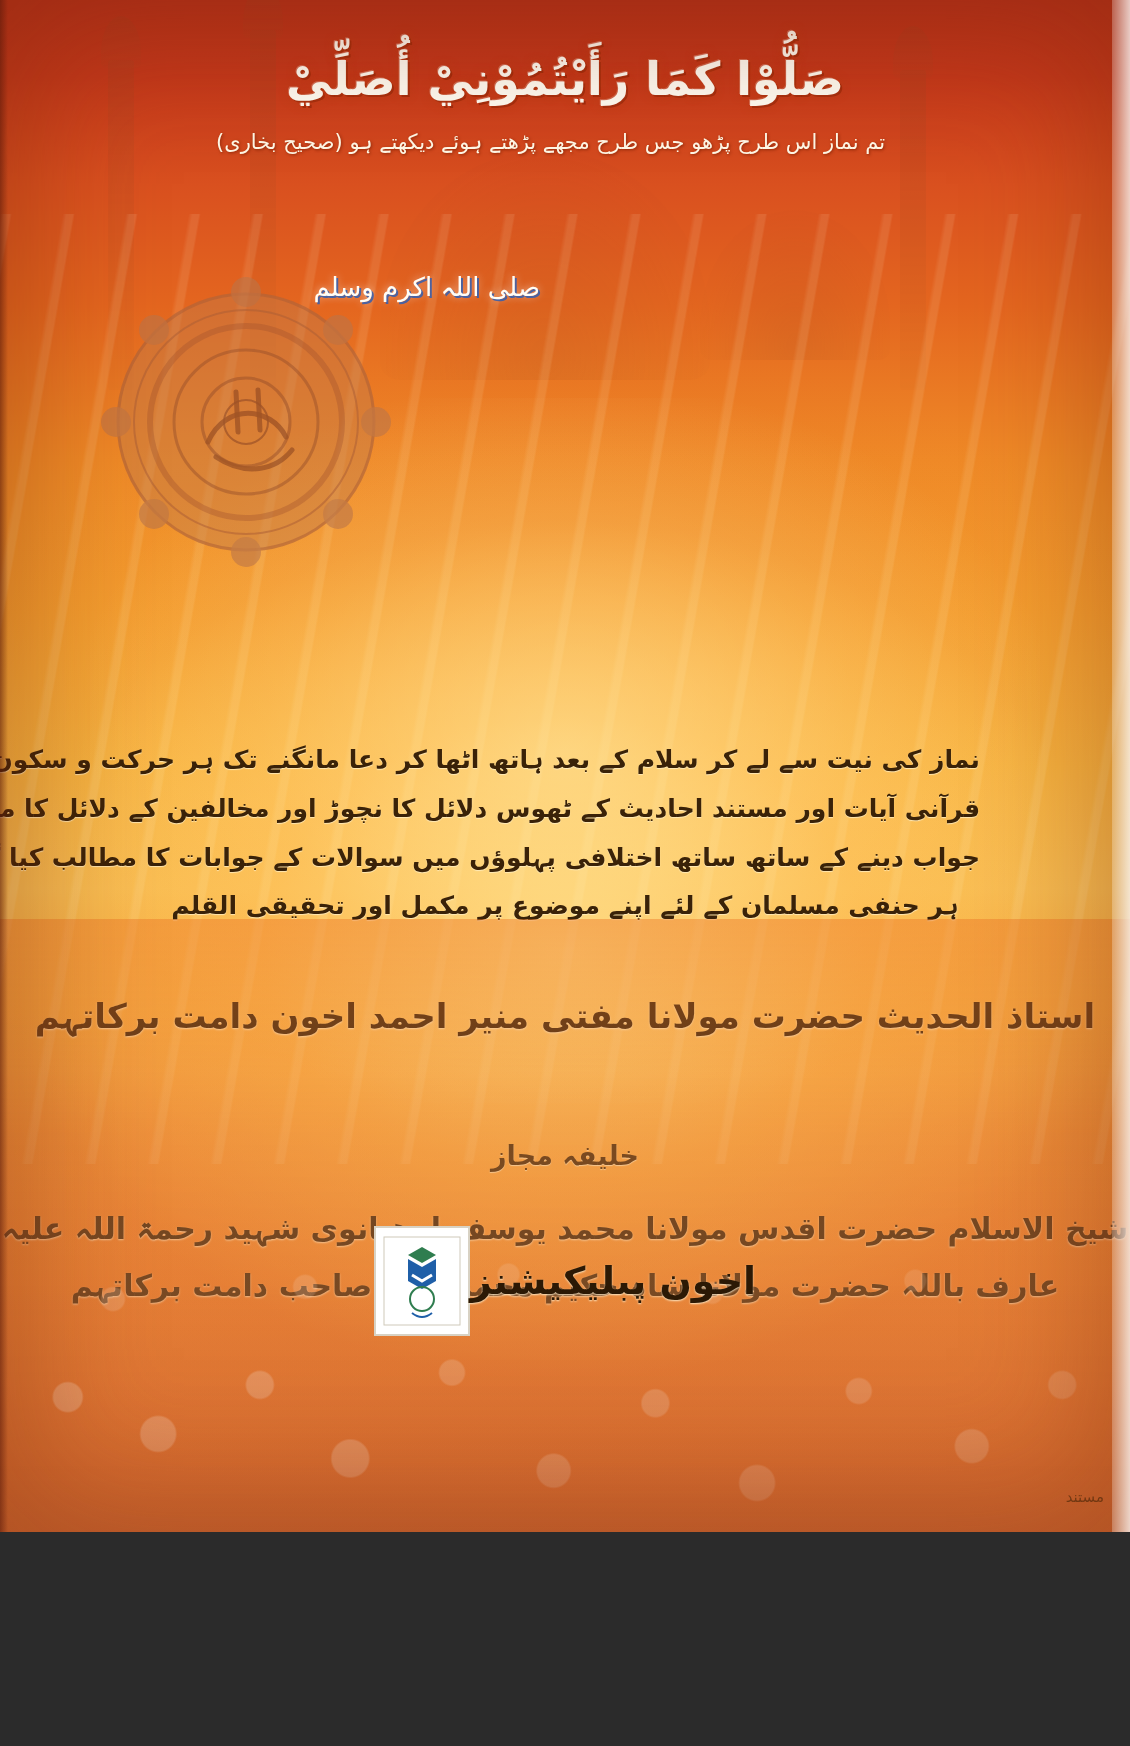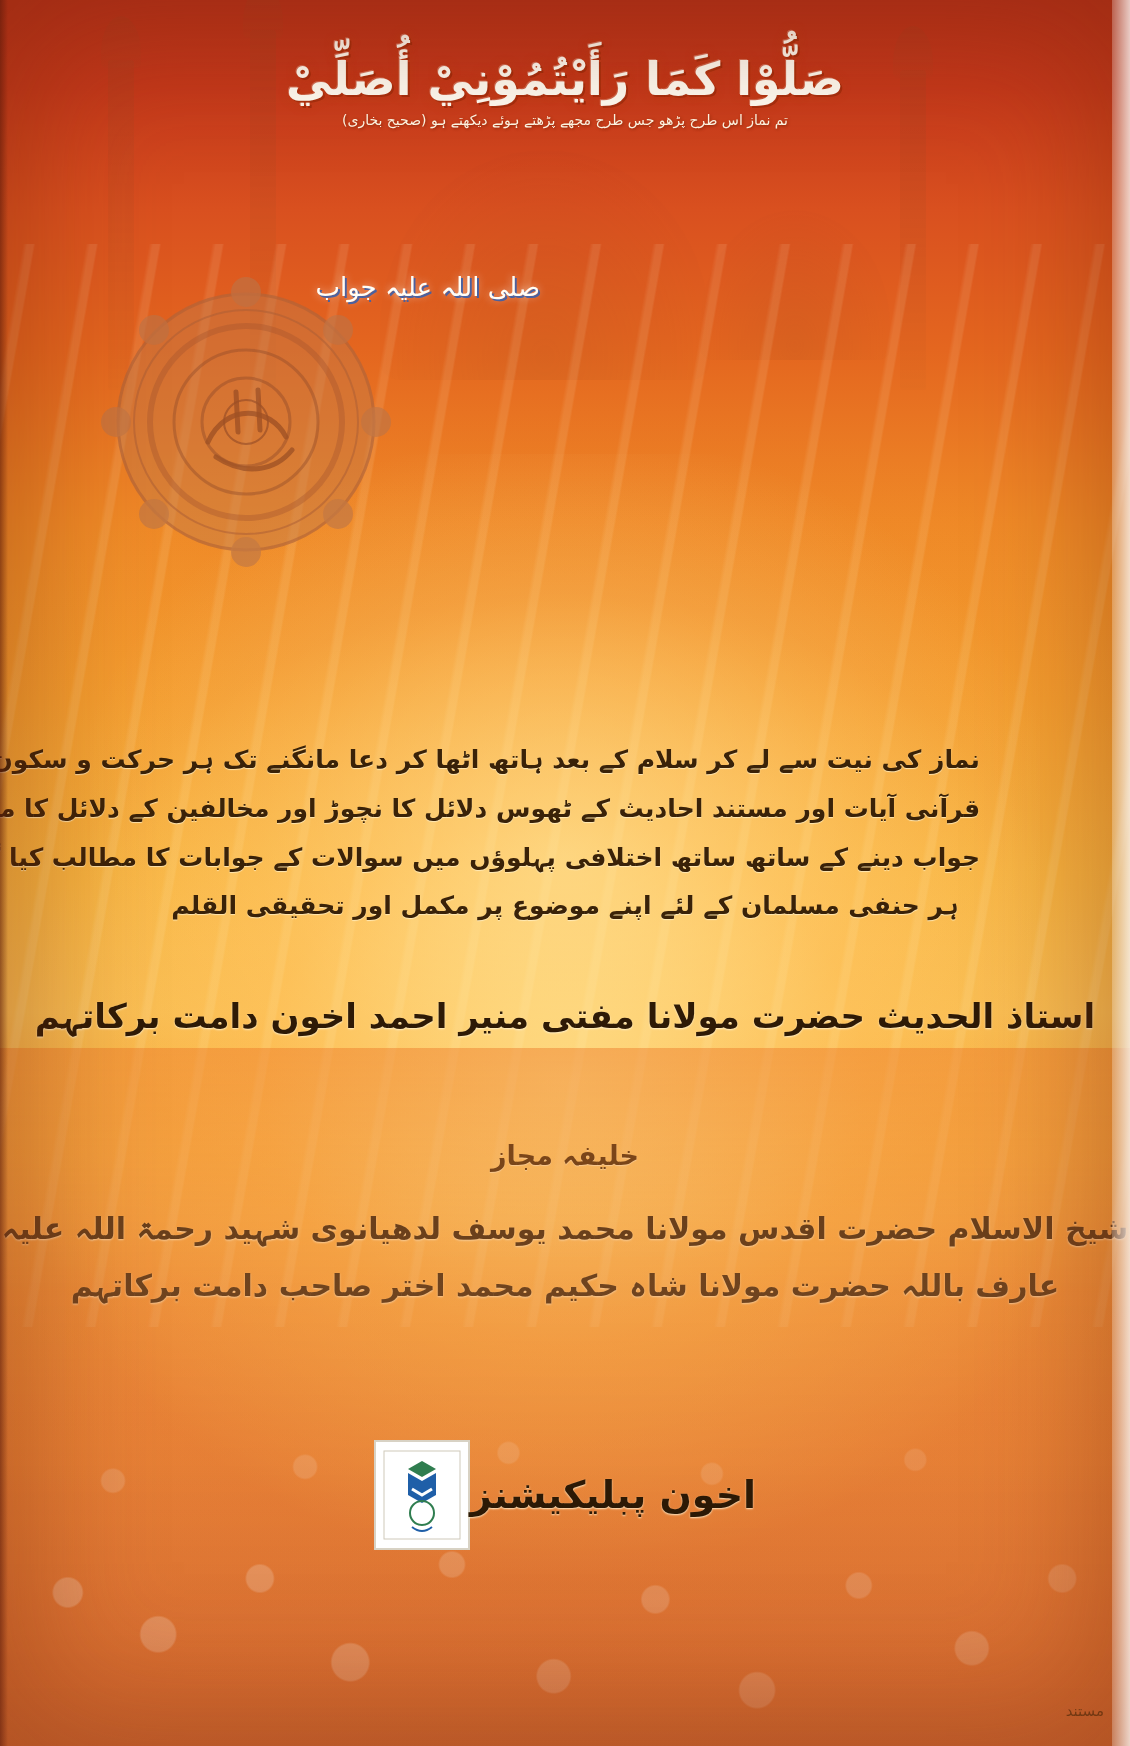--- a/index.html
+++ b/index.html
@@ -6,21 +6,21 @@
     margin: 0;
     padding: 0;
     background: #2b2b2b;
   }
   body {
     font-family: "DejaVu Sans", sans-serif;
   }
   .page {
     position: relative;
     width: 1130px;
-    height: 1746px;
+    height: 1532px;
     overflow: hidden;
     background: #ec4899;
   }
 
   
   .bg-base {
     position: absolute;
     inset: 0;
     background:
       radial-gradient(ellipse 70% 40% at 50% 62%, rgba(255,214,120,0.95) 0%, rgba(255,178,70,0.65) 38%, rgba(235,110,35,0.15) 70%, rgba(0,0,0,0) 100%),
@@ -171,22 +171,22 @@
     font-weight: bold;
     color: #fffdf4;
     letter-spacing: 2px;
     text-shadow:
       0 0 10px rgba(190,60,20,0.9),
       2px 2px 0 rgba(150,40,10,0.85),
       -1px -1px 0 rgba(255,255,255,0.35);
     line-height: 1.35;
   }
   .hadith-urdu {
-    margin-top: 0;
-    font-size: 14px;
+    margin-top: 17px;
+    font-size: 21px;
     color: #fff8e6;
     text-shadow: 1px 1px 3px rgba(140,40,10,0.95);
     line-height: 1.5;
   }
 
   .title-main {
     position: absolute;
     top: 252px;
     right: 48px;
     width: 720px;
@@ -371,21 +371,21 @@
       </g>
       <g stroke="#8b4726" stroke-opacity="0.8" stroke-width="5" fill="none" stroke-linecap="round">
         <path d="M112 170 C130 130, 175 135, 190 165"></path>
         <path d="M120 185 C150 205, 180 198, 196 178"></path>
         <path d="M140 120 L142 160"></path>
         <path d="M162 118 L164 158"></path>
       </g>
     </svg>
   </div>
 
-  <div class="urdu sws-mark">صلی اللہ علیہ جواب</div>
+  <div class="urdu sws-mark">صلی اللہ اکرم وسلم</div>
 
   <div class="desc">
     <div class="urdu">نماز کی نیت سے لے کر سلام کے بعد ہاتھ اٹھا کر دعا مانگنے تک ہر حرکت و سکون پر</div>
     <div class="urdu">قرآنی آیات اور مستند احادیث کے ٹھوس دلائل کا نچوڑ اور مخالفین کے دلائل کا مسکت</div>
     <div class="urdu">جواب دینے کے ساتھ ساتھ اختلافی پہلوؤں میں سوالات کے جوابات کا مطالب کیا گیا ہے</div>
     <div class="urdu">ہر حنفی مسلمان کے لئے اپنے موضوع پر مکمل اور تحقیقی القلم</div>
   </div>
 
   <div class="author-block">
     <div class="urdu author-name">استاذ الحدیث حضرت مولانا مفتی منیر احمد اخون دامت برکاتہم</div>

